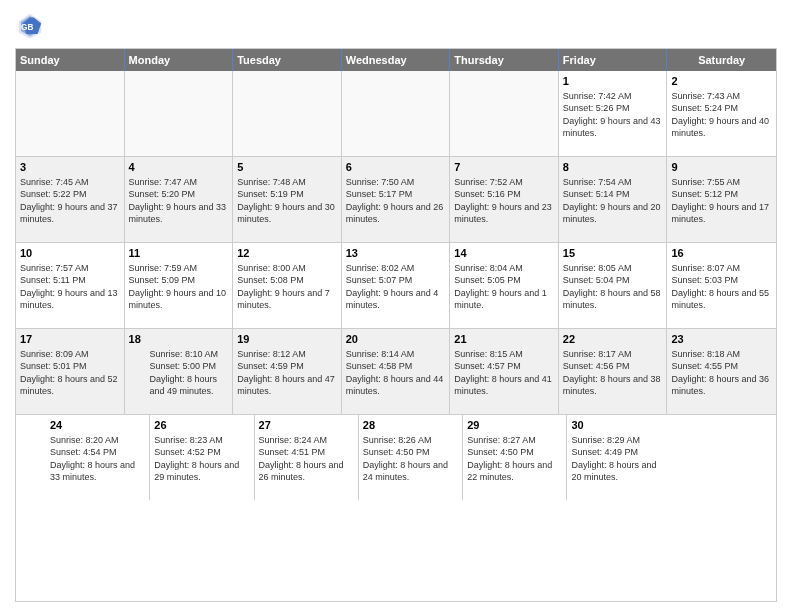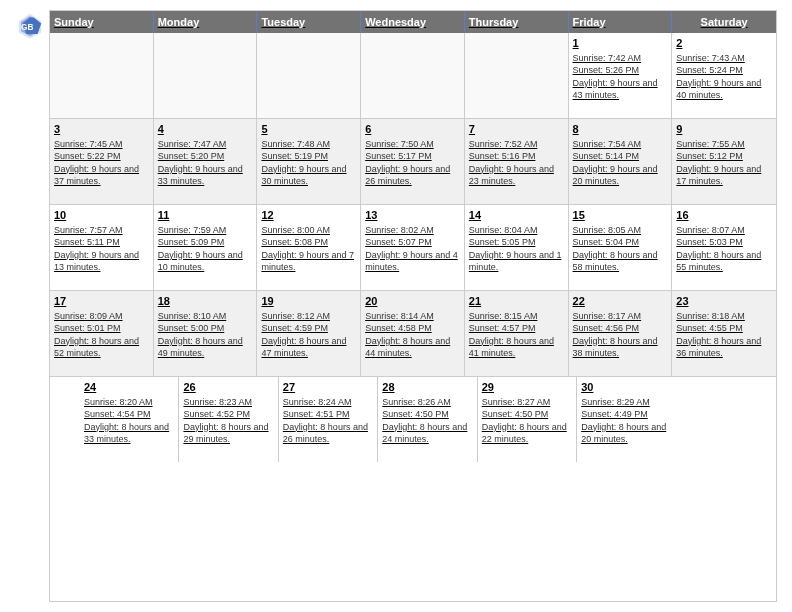--- a/index.html
+++ b/index.html
@@ -1,18 +1,18 @@
 <!DOCTYPE html>
 <html><head>
   <meta charset="utf-8">
   <style>
     * { box-sizing: border-box; margin: 0; padding: 0; }
     body { font-family: Arial, sans-serif; background: #fff; width: 792px; height: 612px; overflow: hidden; }
     
-    .page { width: 792px; height: 612px; display: flex; flex-direction: row; padding: 10px 15px; text-decoration: underline; }
+    .page { width: 792px; height: 612px; display: flex; flex-direction: column; padding: 10px 15px; }
     
     .header { display: flex; justify-content: space-between; align-items: flex-start; margin-bottom: 8px; }
     
     .logo { display: flex; align-items: center; }
     .logo-text { display: flex; flex-direction: column; }
     .logo-general { font-size: 18px; font-weight: bold; color: #333; }
     .logo-blue { font-size: 18px; font-weight: bold; color: #4472C4; }
     .logo-icon { width: 30px; height: 30px; margin-right: 4px; }
     
     .title-block { text-align: right; }
@@ -182,21 +182,21 @@
         </div>
         <div class="cal-week">
           <div class="cal-cell even-week">
             <div class="day-num">17</div>
             <div class="day-info" style="white-space: pre-line;">Sunrise: 8:09 AM
 Sunset: 5:01 PM
 Daylight: 8 hours and 52 minutes.</div>
           </div>
           <div class="cal-cell even-week">
             <div class="day-num">18</div>
-            <div class="day-info" style="white-space: pre-line;">Sunrise: 8:10 AM
+            <div class="day-info" style="white-space: pre-line; margin-left: 21px;">Sunrise: 8:10 AM
 Sunset: 5:00 PM
 Daylight: 8 hours and 49 minutes.</div>
           </div>
           <div class="cal-cell even-week">
             <div class="day-num">19</div>
             <div class="day-info" style="white-space: pre-line;">Sunrise: 8:12 AM
 Sunset: 4:59 PM
 Daylight: 8 hours and 47 minutes.</div>
           </div>
           <div class="cal-cell even-week">

